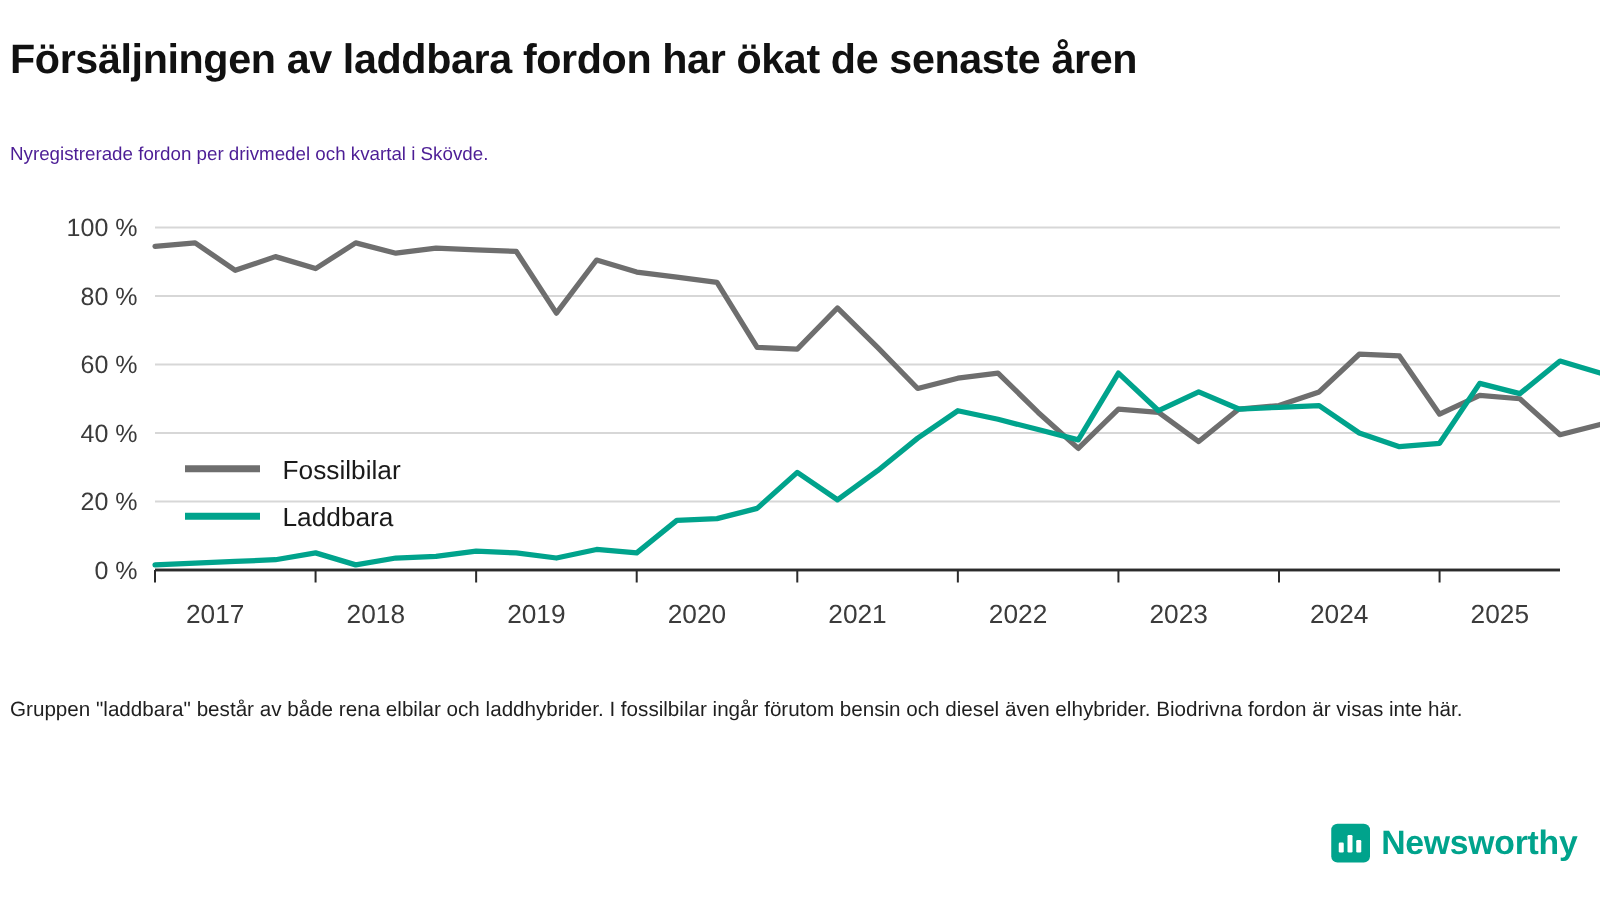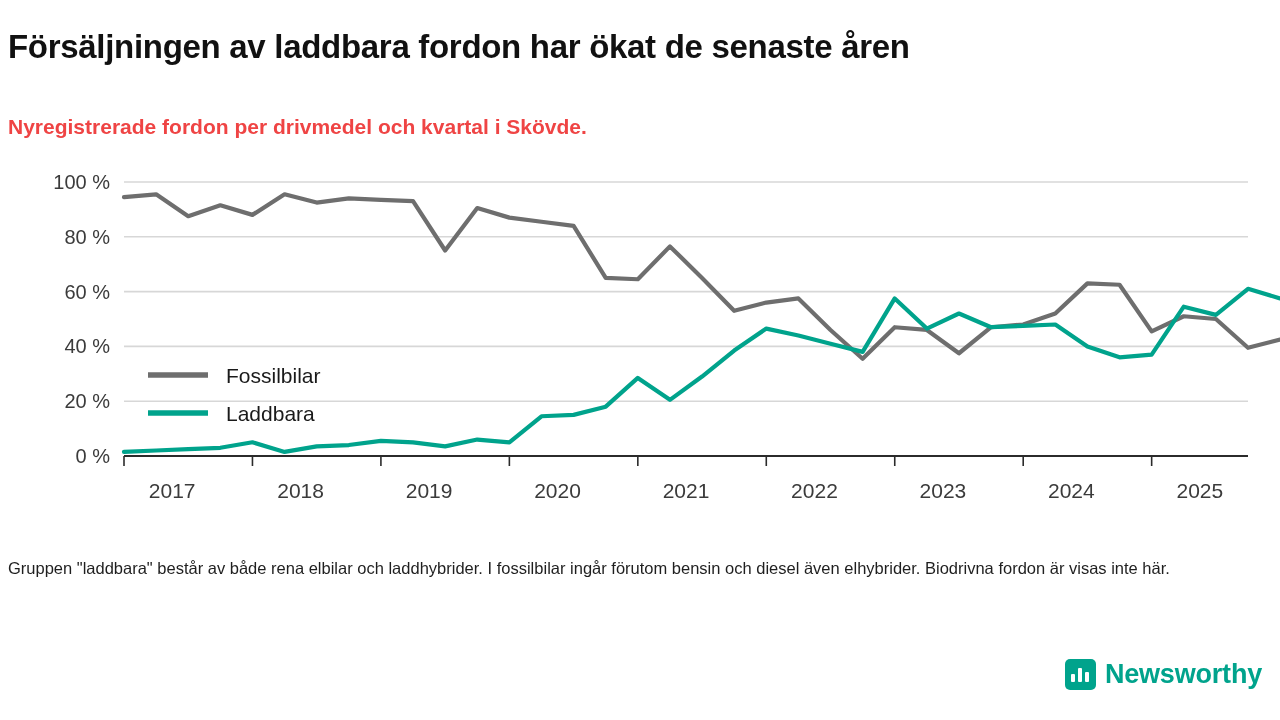--- a/index.html
+++ b/index.html
@@ -28,23 +28,23 @@
     font-size: 33px;
     font-weight: bold;
     letter-spacing: -0.3px;
     color: #111111;
     white-space: nowrap;
   }
   .subtitle {
     position: absolute;
     left: 8px;
     top: 115px;
-    font-size: 21px;
-    font-weight: bold;
-    color: #ef4444;
+    font-size: 15px;
+    font-weight: normal;
+    color: #4c1d95;
     white-space: nowrap;
   }
   .chart-area {
     position: absolute;
     left: 0;
     top: 160px;
     width: 1280px;
     height: 350px;
   }
   .chart-svg {

